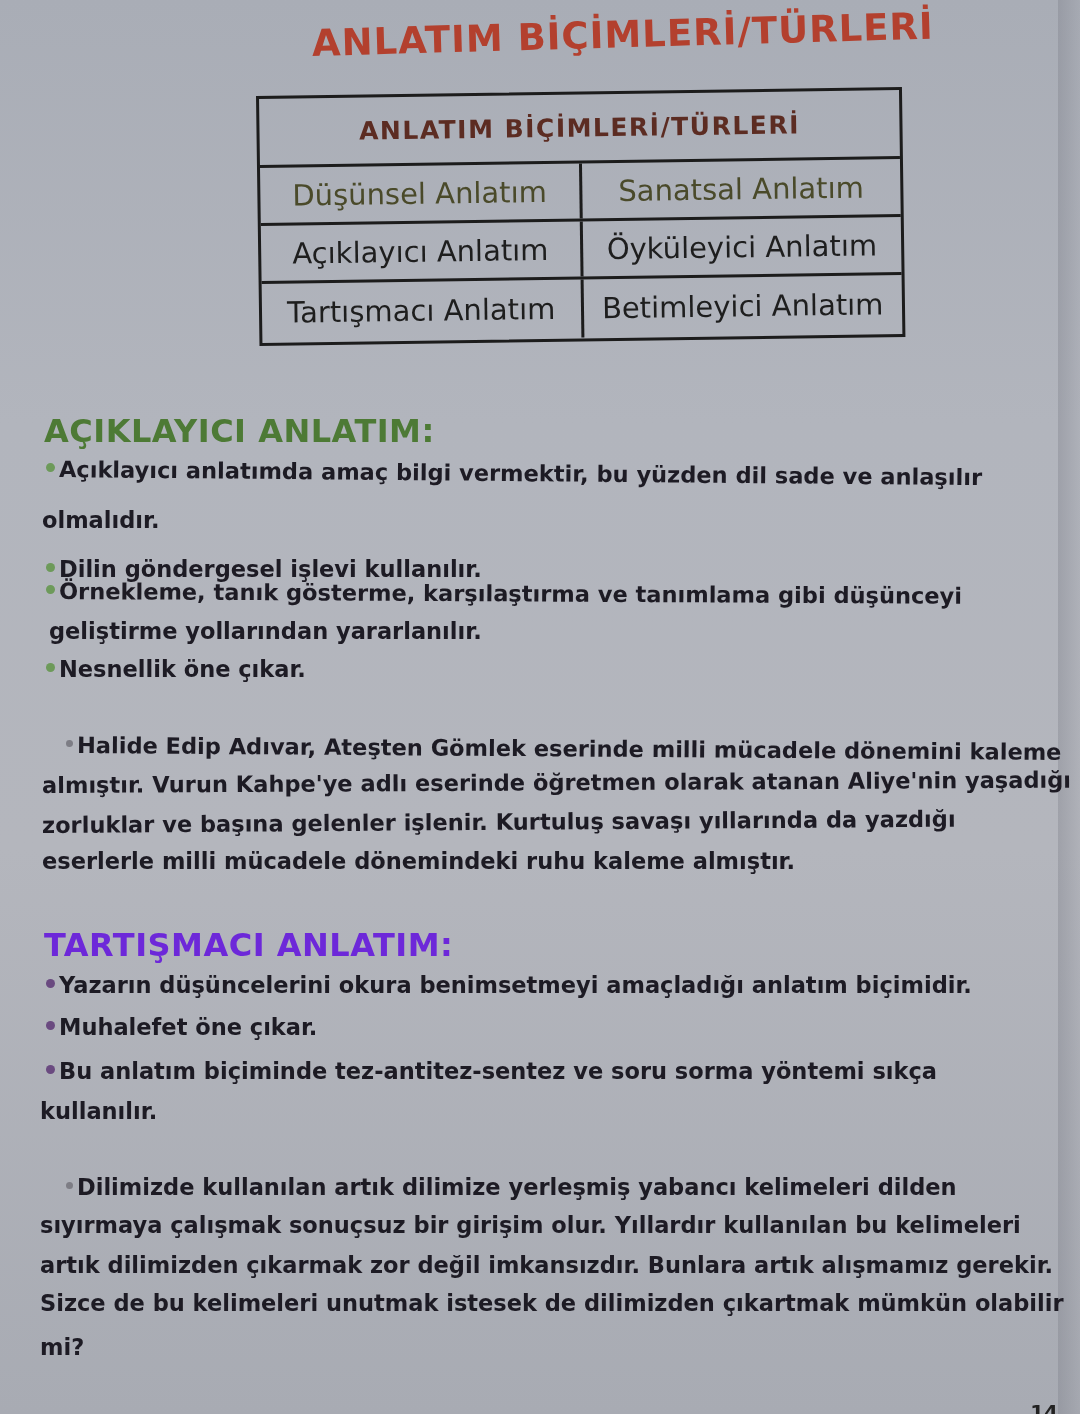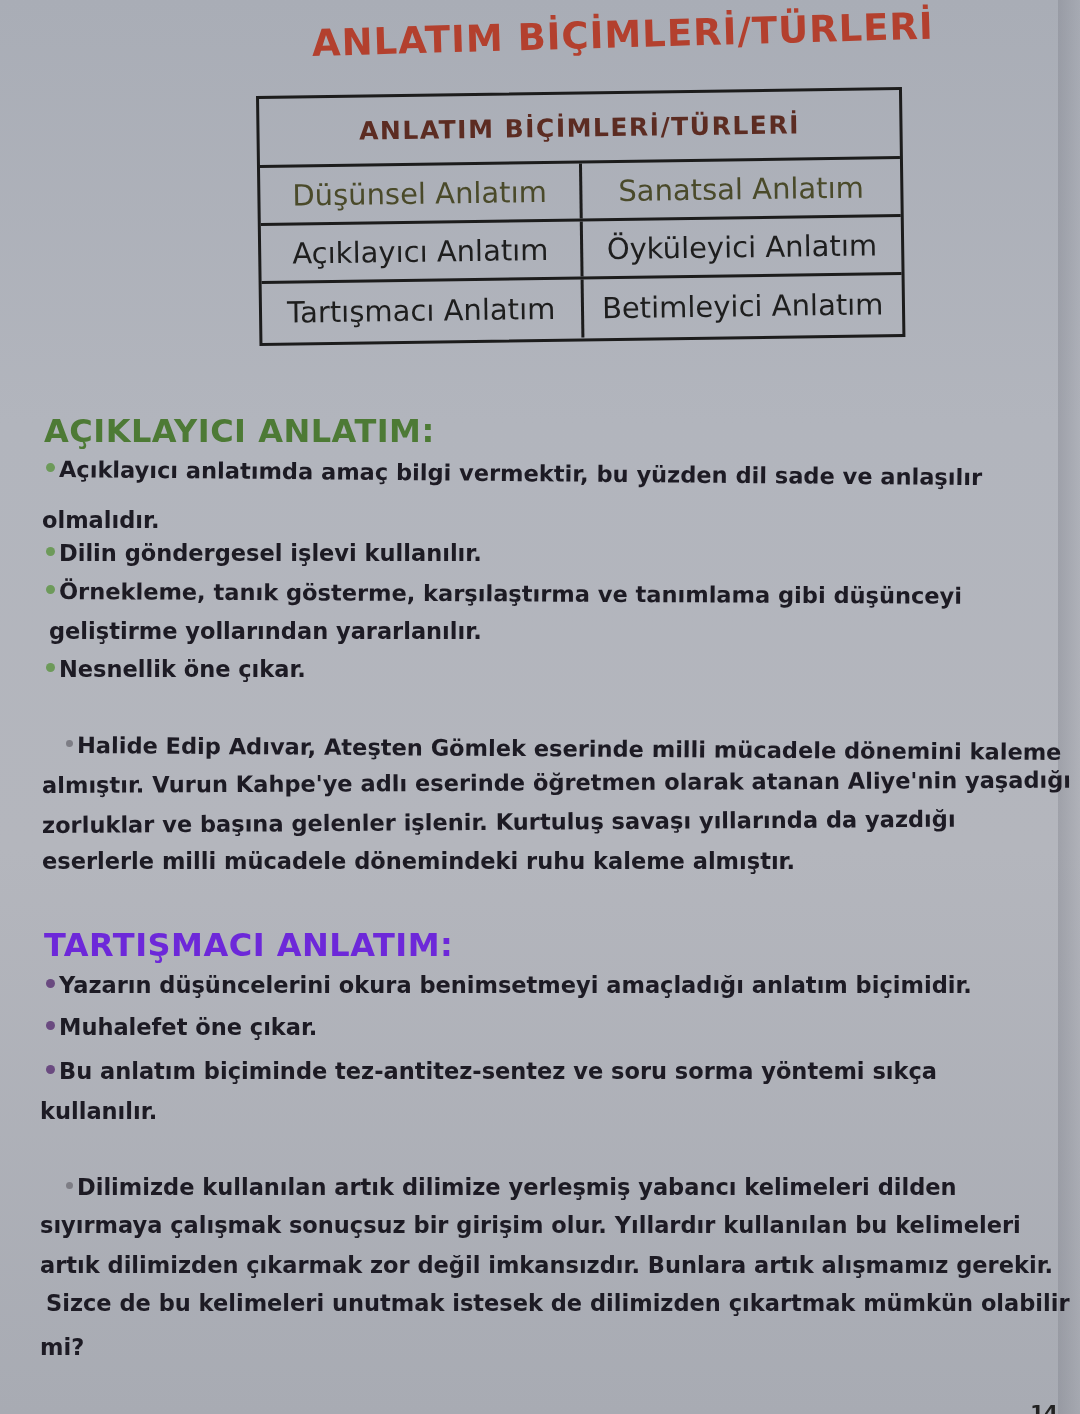--- a/index.html
+++ b/index.html
@@ -144,21 +144,21 @@
     <div class="cell c-dark">Betimleyici Anlatım</div>
   </div>
 </div>
 
 <div class="section-heading heading-green" style="left:44px; top:412px;">AÇIKLAYICI ANLATIM:</div>
 
 <div class="line" style="left:46px; top:456px; transform:rotate(0.5deg);">
   <span class="bullet bullet-green"></span><span>Açıklayıcı anlatımda amaç bilgi vermektir, bu yüzden dil sade ve anlaşılır</span>
 </div>
 <div class="line" style="left:42px; top:500px;margin-top:7px;">olmalıdır.</div>
-<div class="line" style="left:46px; top:540px;">
+<div class="line" style="left:46px; top:556px;">
   <span class="bullet bullet-green"></span><span>Dilin göndergesel işlevi kullanılır.</span>
 </div>
 <div class="line" style="left:46px; top:578px; transform:rotate(0.3deg);">
   <span class="bullet bullet-green"></span><span>Örnekleme, tanık gösterme, karşılaştırma ve tanımlama gibi düşünceyi</span>
 </div>
 <div class="line" style="left:49px; top:618px;text-align:right;">geliştirme yollarından yararlanılır.</div>
 <div class="line" style="left:46px; top:656px;">
   <span class="bullet bullet-green"></span><span>Nesnellik öne çıkar.</span>
 </div>
 
@@ -180,16 +180,16 @@
 <div class="line" style="left:46px; top:1058px;">
   <span class="bullet bullet-purple"></span><span>Bu anlatım biçiminde tez-antitez-sentez ve soru sorma yöntemi sıkça</span>
 </div>
 <div class="line" style="left:40px; top:1098px;">kullanılır.</div>
 
 <div class="line" style="left:66px; top:1174px;">
   <span class="bullet bullet-gray" style="width:7px;height:7px;"></span><span>Dilimizde kullanılan artık dilimize yerleşmiş yabancı kelimeleri dilden</span>
 </div>
 <div class="line" style="left:40px; top:1212px;">sıyırmaya çalışmak sonuçsuz bir girişim olur. Yıllardır kullanılan bu kelimeleri</div>
 <div class="line" style="left:40px; top:1252px;">artık dilimizden çıkarmak zor değil imkansızdır. Bunlara artık alışmamız gerekir.</div>
-<div class="line" style="left:40px; top:1290px;margin-left:6px;">Sizce de bu kelimeleri unutmak istesek de dilimizden çıkartmak mümkün olabilir</div>
+<div class="line" style="left:40px; top:1290px;">Sizce de bu kelimeleri unutmak istesek de dilimizden çıkartmak mümkün olabilir</div>
 <div class="line" style="left:40px; top:1334px;">mi?</div>
 
 <div class="page-number">14</div>
 
 </body></html>

